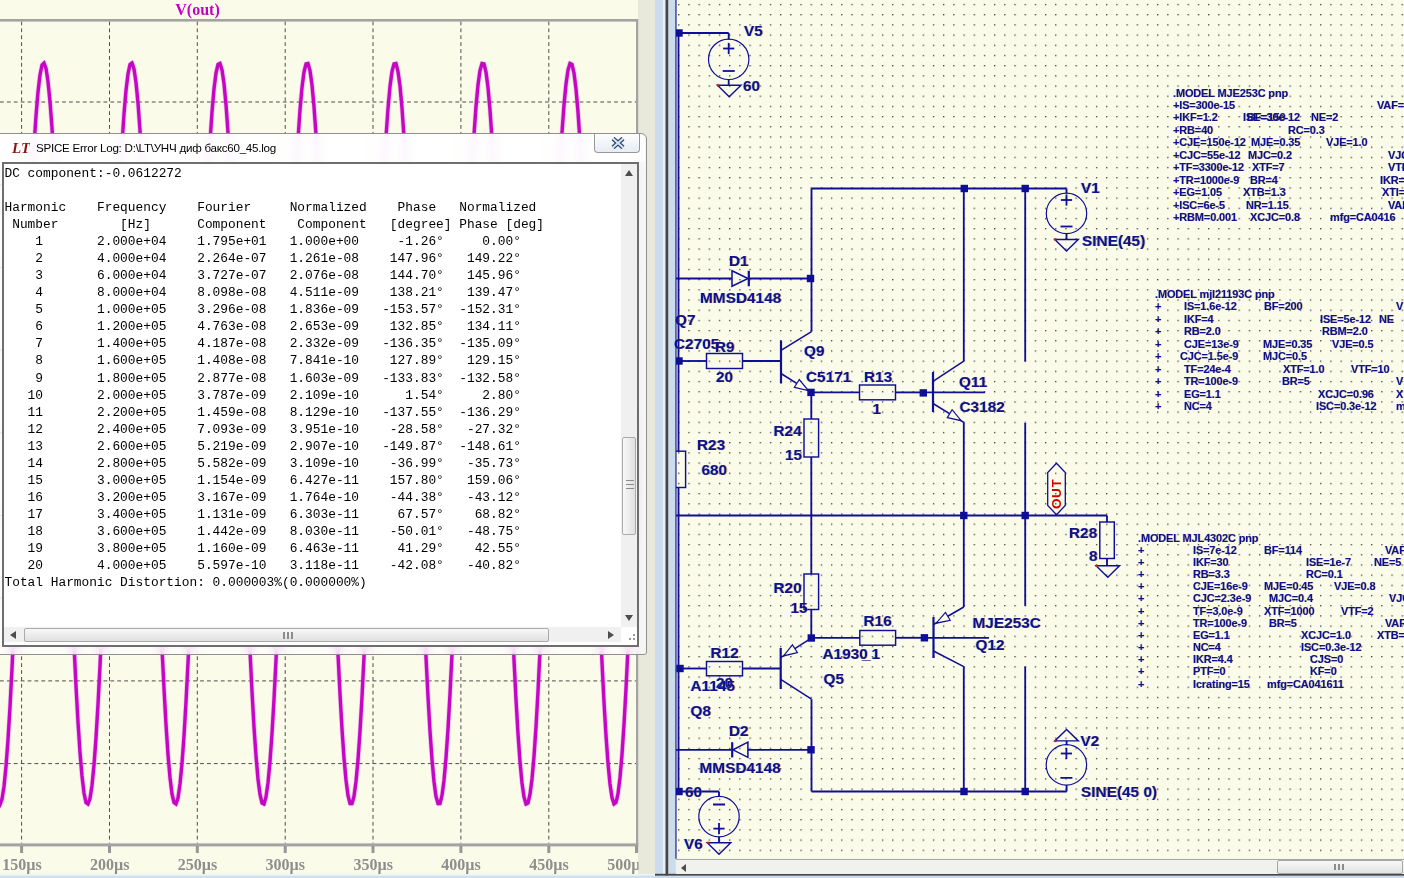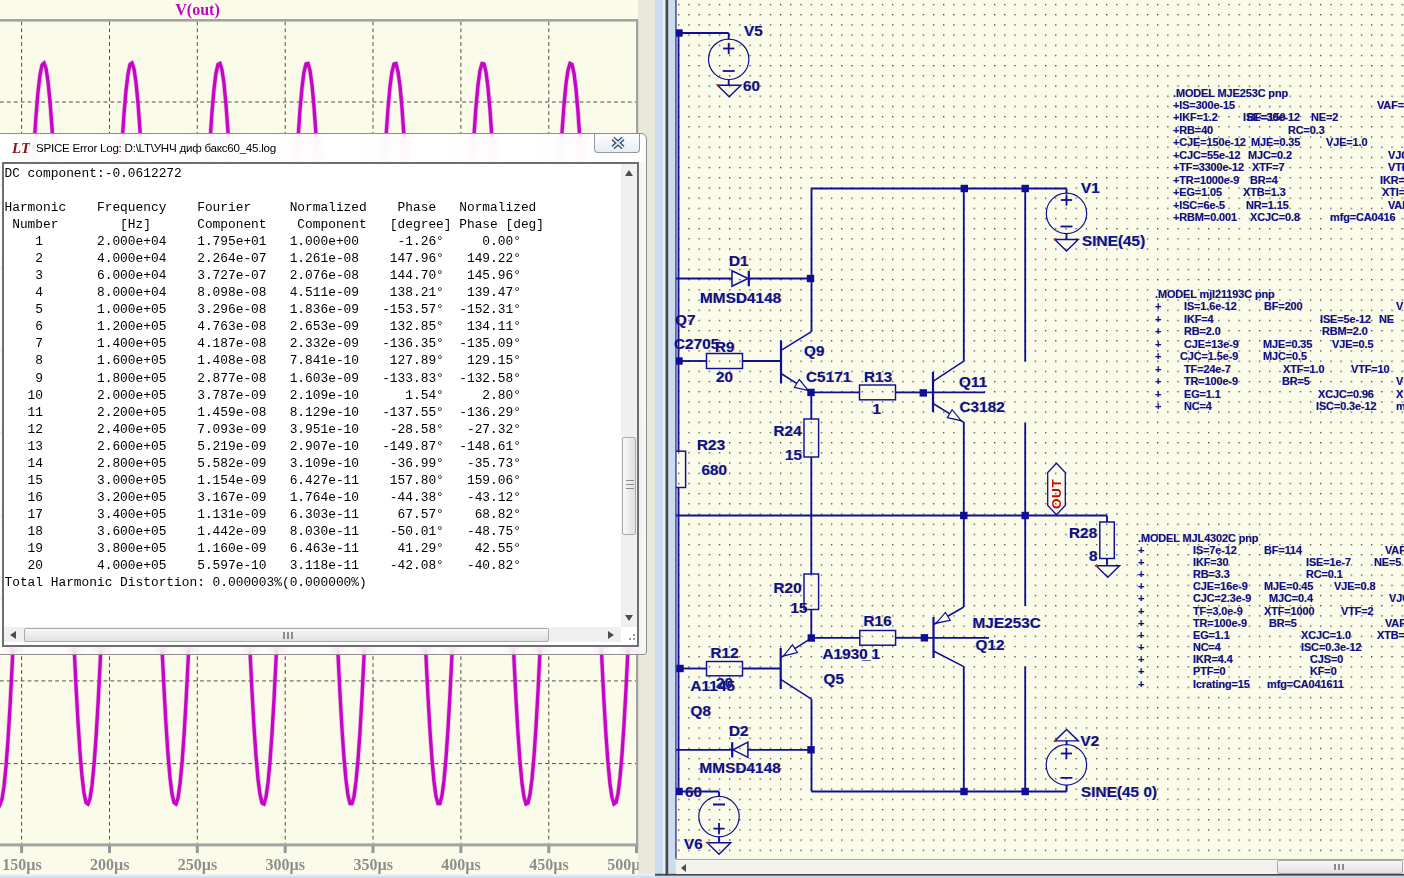--- a/index.html
+++ b/index.html
@@ -281,21 +281,21 @@
 <div class="mt" style="left:1184px;top:326.0px">RB=2.0</div>
 <div class="mt" style="left:1322px;top:326.0px">RBM=2.0</div>
 <div class="mt" style="left:1155px;top:338.5px">+</div>
 <div class="mt" style="left:1184px;top:338.5px">CJE=13e-9</div>
 <div class="mt" style="left:1263px;top:338.5px">MJE=0.35</div>
 <div class="mt" style="left:1332px;top:338.5px">VJE=0.5</div>
 <div class="mt" style="left:1155px;top:351.0px">+</div>
 <div class="mt" style="left:1180px;top:351.0px">CJC=1.5e-9</div>
 <div class="mt" style="left:1263px;top:351.0px">MJC=0.5</div>
 <div class="mt" style="left:1155px;top:363.5px">+</div>
-<div class="mt" style="left:1184px;top:363.5px">TF=24e-7</div>
+<div class="mt" style="left:1184px;top:363.5px">TF=24e-4</div>
 <div class="mt" style="left:1283px;top:363.5px">XTF=1.0</div>
 <div class="mt" style="left:1351px;top:363.5px">VTF=10</div>
 <div class="mt" style="left:1155px;top:376.0px">+</div>
 <div class="mt" style="left:1184px;top:376.0px">TR=100e-9</div>
 <div class="mt" style="left:1282px;top:376.0px">BR=5</div>
 <div class="mt" style="left:1396px;top:376.0px">V</div>
 <div class="mt" style="left:1155px;top:388.5px">+</div>
 <div class="mt" style="left:1184px;top:388.5px">EG=1.1</div>
 <div class="mt" style="left:1318px;top:388.5px">XCJC=0.96</div>
 <div class="mt" style="left:1396px;top:388.5px">X</div>

